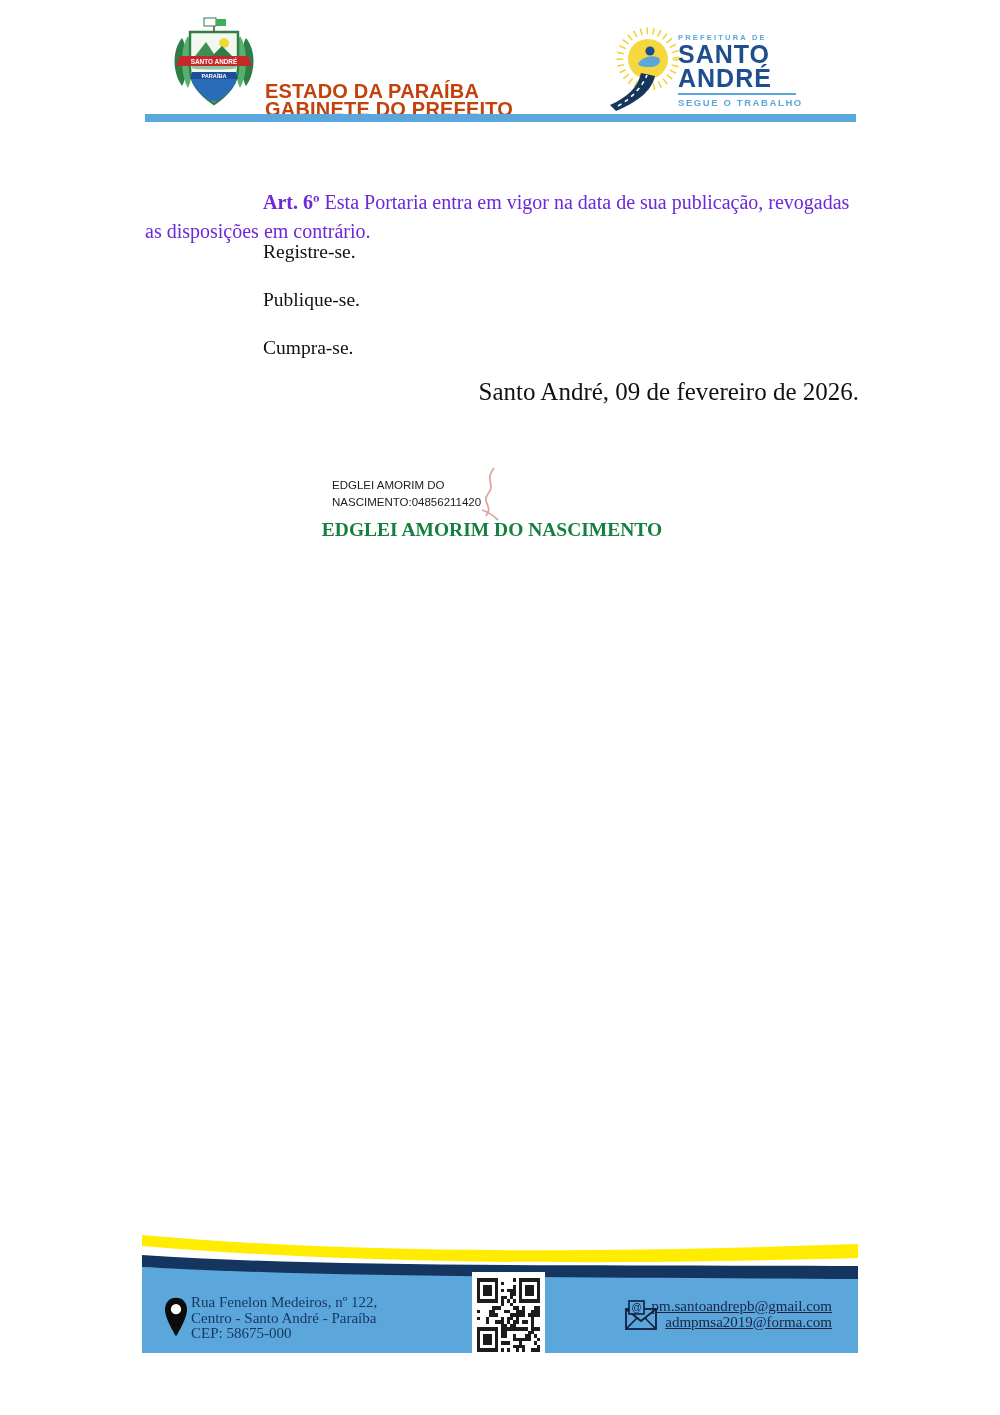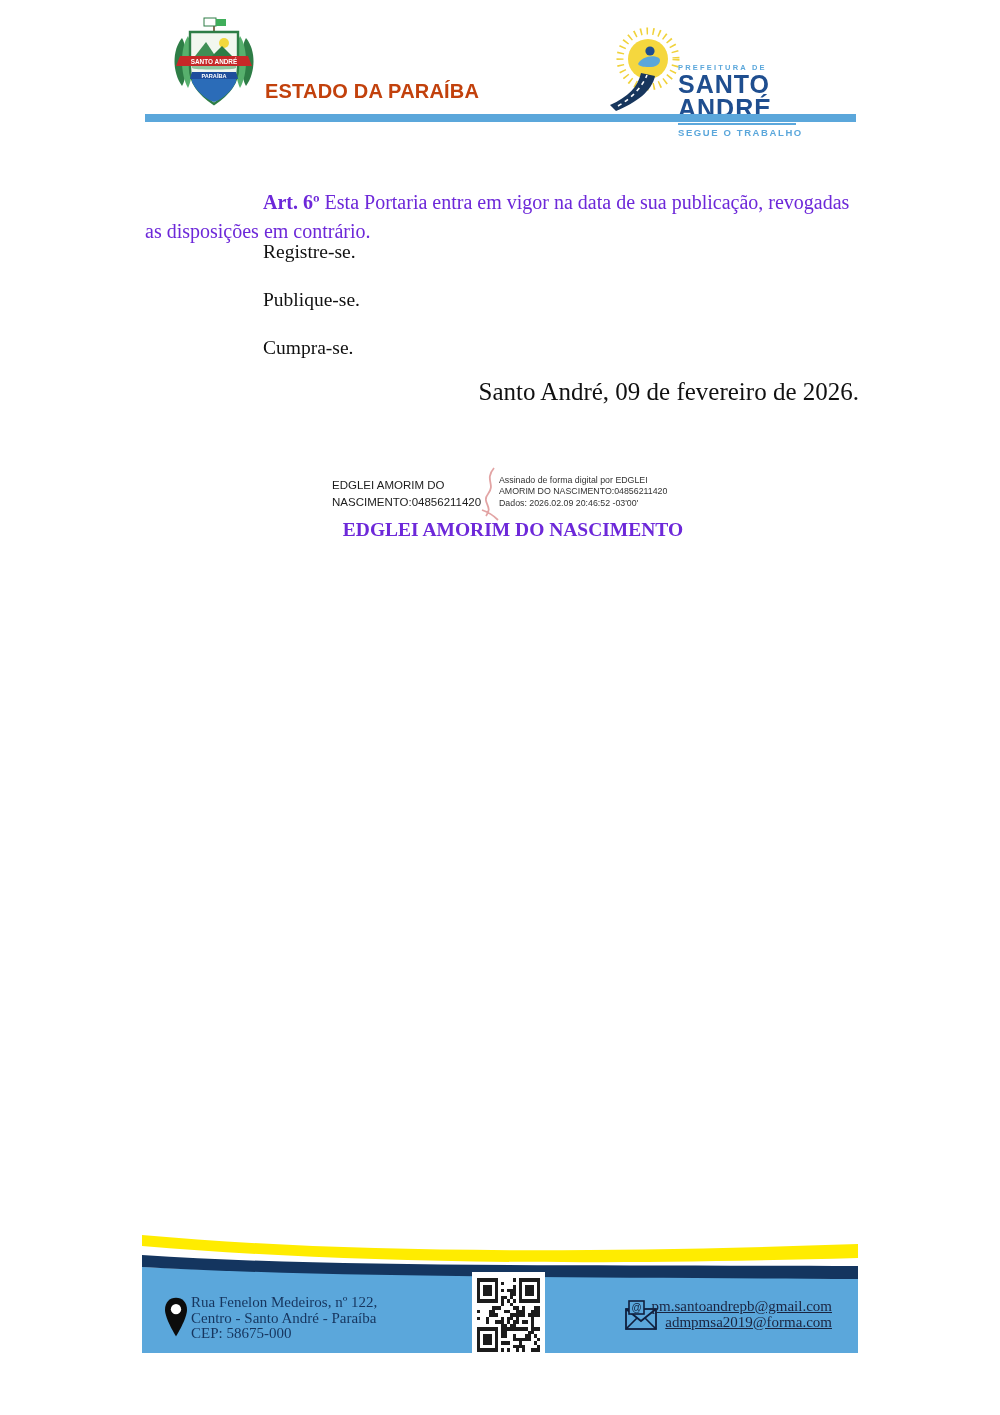--- a/index.html
+++ b/index.html
@@ -13,21 +13,21 @@
   .org-block {
     position:absolute; left:265px; top:39px;
     font-family:"Liberation Sans", sans-serif; font-weight:bold;
     font-size:20px; line-height:17.5px; color:#c2410c; letter-spacing:.2px;
     white-space:nowrap;
     margin-top:44px;
   }
   .logo { position:absolute; left:608px; top:27px; width:200px; height:84px; }
   .logo-art { position:absolute; left:0; top:0; }
   .logo-text { position:absolute; left:70px; top:6px; width:126px; text-align:left;
-    font-family:"Liberation Sans", sans-serif;margin-top:30px; }
+    font-family:"Liberation Sans", sans-serif; }
   .logo-pref { font-size:7.5px; font-weight:bold; letter-spacing:2.2px; color:#5BA7DB; }
   .logo-name { font-size:25px; font-weight:bold; letter-spacing:1px; color:#1F4E8F; line-height:24px; }
   .logo-sep  { width:118px; height:2px; background:#5BA7DB; margin:3px 0 2px 0; }
   .logo-slogan { font-size:9.5px; font-weight:bold; letter-spacing:1.6px; color:#5BA7DB; }
 
   .blue-bar { position:absolute; left:145px; top:114px; width:711px; height:8px; background:#5BA7DB; }
 
   
   .art6 { position:absolute; left:145px; top:168px; width:714px;
     font-size:20px; line-height:29px; color:#6d28d9; text-indent:118px; }
@@ -37,22 +37,22 @@
     text-align:right; font-size:25px; color:#111; }
 
   
   .sig-name-small { position:absolute; left:332px; top:477px;
     font-family:"Liberation Sans", sans-serif; font-size:11.5px; line-height:16.5px;
     color:#1c1c1c; white-space:nowrap; }
   .sig-flourish { position:absolute; left:476px; top:466px; }
   .sig-digital { position:absolute; left:499px; top:475px;
     font-family:"Liberation Sans", sans-serif; font-size:8.8px; line-height:11.4px;
     color:#333; white-space:nowrap; }
-  .sig-bold-name { position:absolute; left:156px; top:519px; width:714px;
-    text-align:center; font-weight:bold; font-size:19.5px; color:#6d28d9; }
+  .sig-bold-name { position:absolute; left:135px; top:519px; width:714px;
+    text-align:center; font-weight:bold; font-size:19.5px; color:#15803d; }
   .sig-role { position:absolute; left:145px; top:544px; width:714px;
     text-align:center; font-size:18.5px; color:#111; }
 
   
   .footer { position:absolute; left:142px; top:1233px; width:824px; height:126px; }
   .waves { position:absolute; left:0; top:0; }
   .pin-icon { position:absolute; left:23px; top:64px; }
   .address { position:absolute; left:49px; top:62px; font-size:15px; line-height:15.6px;
     color:#16355e; white-space:nowrap; }
   .qr-card { position:absolute; left:330px; top:39px; width:73px; height:85px;
@@ -90,20 +90,21 @@
       <path d="M12,40 L80,40 L84,50 L8,50 Z" fill="#c62828"></path>
       <text x="46" y="47.5" text-anchor="middle" font-family="Liberation Sans, sans-serif" font-size="6.4" font-weight="bold" fill="#ffffff">SANTO ANDRÉ</text>
 
       <path d="M24,56 L68,56 L70,63 L22,63 Z" fill="#1f4e9c"></path>
       <text x="46" y="61.5" text-anchor="middle" font-family="Liberation Sans, sans-serif" font-size="5.6" font-weight="bold" fill="#ffffff">PARAÍBA</text>
     </svg>
   </div>
 
   <div class="org-block">
     <div>ESTADO DA PARAÍBA</div>
+    <div>GABINETE DO PREFEITO</div>
   </div>
 
   <div class="logo">
     <div class="logo-art">
       <svg width="78" height="84" viewBox="0 0 78 84">
 
         <circle cx="40" cy="32" r="28" fill="none" stroke="#f0d23a" stroke-width="7" stroke-dasharray="1.6 4.6"></circle>
 
         <circle cx="40" cy="32" r="20" fill="#f5d73e"></circle>
 
@@ -137,25 +138,20 @@
     <div>EDGLEI AMORIM DO</div>
     <div>NASCIMENTO:04856211420</div>
   </div>
 
   <div class="sig-flourish">
     <svg width="26" height="56" viewBox="0 0 26 56">
       <path d="M18,2 C8,14 20,18 12,28 C5,37 18,40 10,50 M6,44 C12,46 18,50 22,54" fill="none" stroke="#dd9494" stroke-width="1.8" opacity="0.85"></path>
     </svg>
   </div>
 
-  <div class="sig-digital">
-    <div>Assinado de forma digital por EDGLEI</div>
-    <div>AMORIM DO NASCIMENTO:04856211420</div>
-    <div>Dados: 2026.02.09 20:46:52 -03'00'</div>
-  </div>
 
   <div class="sig-bold-name">EDGLEI AMORIM DO NASCIMENTO</div>
 
   <div class="footer">
     <svg class="waves" width="716" height="126" viewBox="0 0 716 126">
 
       <path d="M0,34 C180,42 400,40 716,46 L716,120 L0,120 Z" fill="#5BA7DB"></path>
 
       <path d="M0,22 C180,34 400,32 716,33 L716,46 C400,44 180,44 0,34 Z" fill="#14355F"></path>
 

